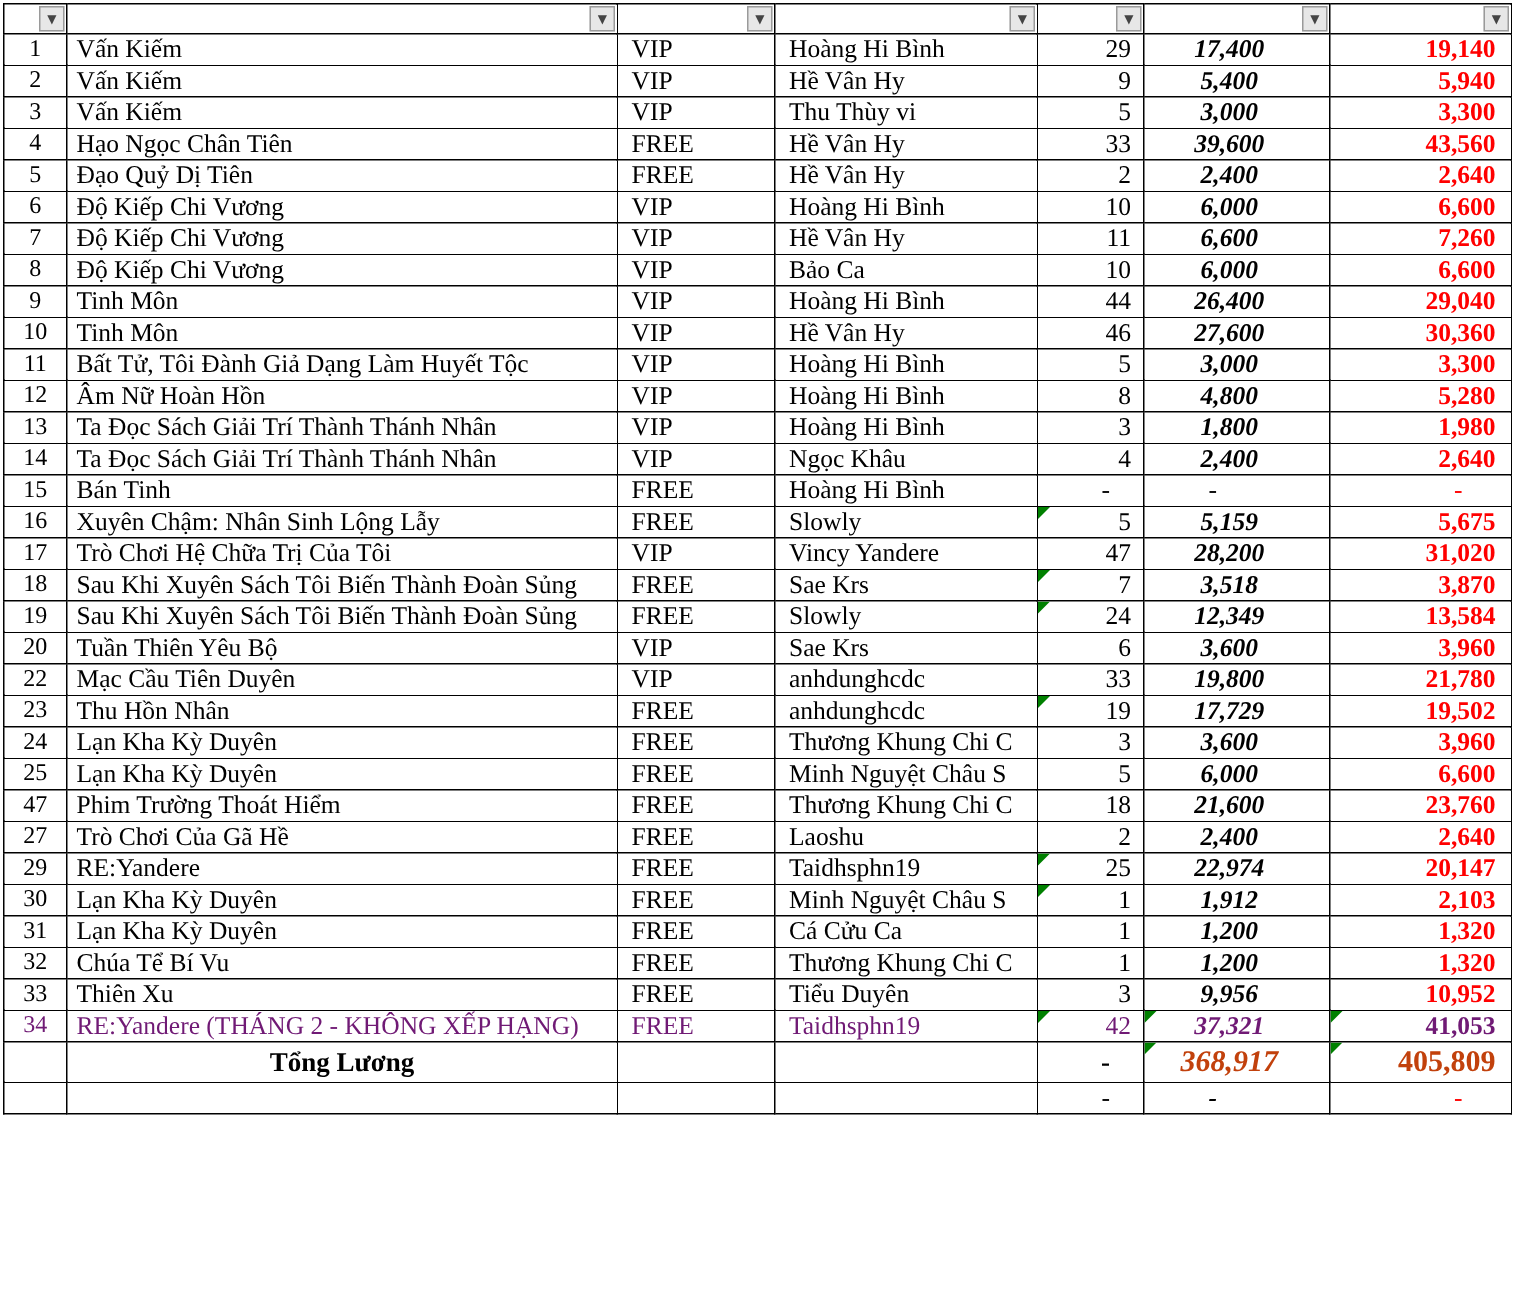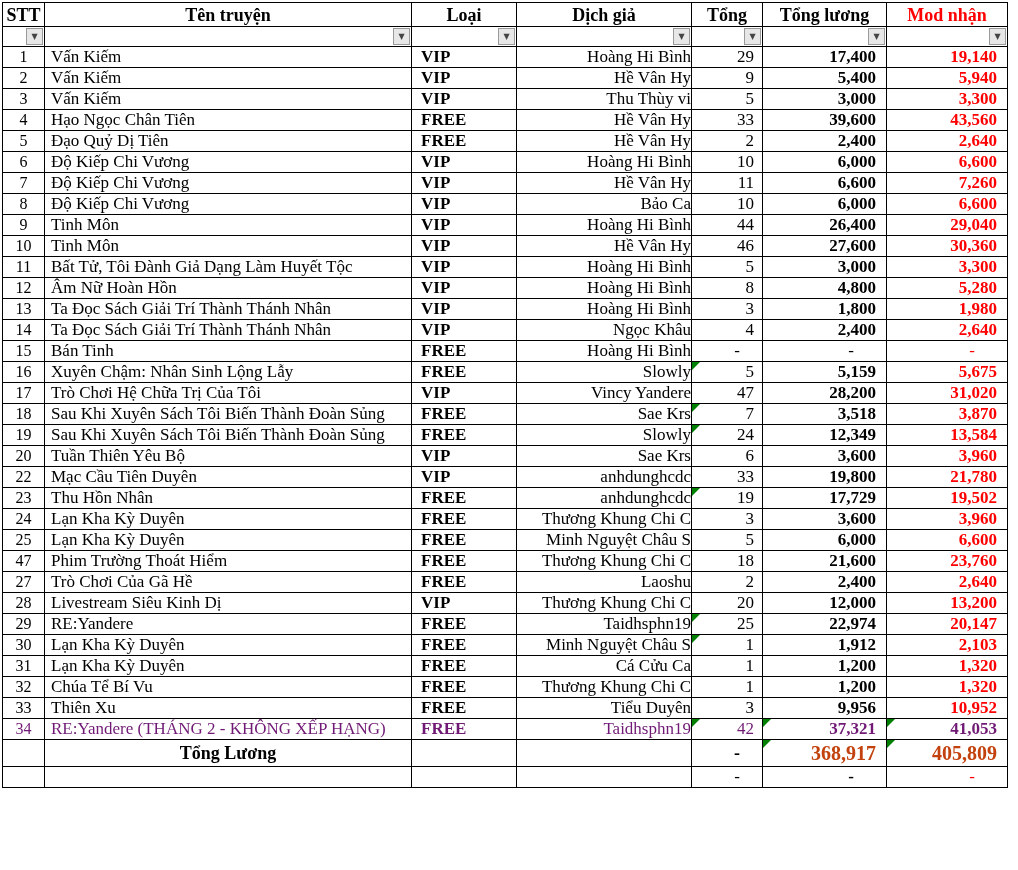--- a/index.html
+++ b/index.html
@@ -10,24 +10,24 @@
     font-size:17px;line-height:20px;padding:0;vertical-align:middle;background:#fff;}
   tr.head-row{height:24px;}
   tr.filter-row{height:20px;}
   tr.data-row{height:21px;}
   tr.summary-row{height:27px;}
   tr.footer-row{height:21px;}
   th{font-size:18px;font-weight:bold;text-align:center;}
   th.h-mod{color:#FF0000;}
   .c-stt{text-align:center;font-size:16px;}
   .c-name{padding-left:6px;text-align:left;}
-  .c-type{padding-left:9px;text-align:left;font-weight:bold;}
-  .c-trans{padding-left:9px;text-align:right;}
+  .c-type{padding-left:9px;text-align:left;}
+  .c-trans{padding-left:9px;text-align:left;}
   .c-tong{text-align:right;padding-right:8px;}
-  .c-luong{text-align:right;padding-right:10px;font-weight:bold;}
+  .c-luong{text-align:center;padding-right:10px;font-weight:bold;font-style:italic;}
   .c-mod{text-align:right;padding-right:10px;font-weight:bold;color:#FF0000;}
   .c-tong.dash{padding-right:22px;}
   .c-luong.dash{padding-right:32px;font-weight:normal;}
   .c-mod.dash{padding-right:32px;font-weight:normal;}
   tr.red-row td, tr.red-row td span{color:#701a75;}
   .tri{position:absolute;left:0;top:0;width:0;height:0;
     border-top:8px solid #008000;border-right:8px solid transparent;}
   .filter-btn{position:absolute;right:1px;top:1px;width:17px;height:17px;
     background:#e7e7e7;border:1px solid #9a9a9a;margin:0;padding:0;
     display:flex;align-items:center;justify-content:center;cursor:pointer;}
@@ -45,29 +45,20 @@
   <colgroup>
     <col style="width:42px">
         <col style="width:367px">
         <col style="width:105px">
     <col style="width:175px">
         <col style="width:71px">
         <col style="width:124px">
         <col style="width:121px">
   </colgroup>
   <thead>
-    <tr class="head-row">
-      <th>STT</th>
-      <th>Tên truyện</th>
-      <th>Loại</th>
-      <th>Dịch giả</th>
-      <th>Tổng</th>
-      <th>Tổng lương</th>
-      <th class="h-mod">Mod nhận</th>
-    </tr>
     <tr class="filter-row">
       <td>
             <button class="filter-btn">
               <span>▼</span>
             </button>
           </td>
       <td>
             <button class="filter-btn">
               <span>▼</span>
             </button>
@@ -326,29 +317,20 @@
           <td class="c-mod"><span>23,760</span></td>
         </tr>
         <tr class="data-row">
           <td class="c-stt"><span>27</span></td>
           <td class="c-name"><span>Trò Chơi Của Gã Hề</span></td>
           <td class="c-type"><span>FREE</span></td>
           <td class="c-trans"><span>Laoshu</span></td>
           <td class="c-tong"><span>2</span></td>
           <td class="c-luong"><span>2,400</span></td>
           <td class="c-mod"><span>2,640</span></td>
-        </tr>
-        <tr class="data-row">
-          <td class="c-stt"><span>28</span></td>
-          <td class="c-name"><span>Livestream Siêu Kinh Dị</span></td>
-          <td class="c-type"><span>VIP</span></td>
-          <td class="c-trans"><span>Thương Khung Chi C</span></td>
-          <td class="c-tong"><span>20</span></td>
-          <td class="c-luong"><span>12,000</span></td>
-          <td class="c-mod"><span>13,200</span></td>
         </tr>
         <tr class="data-row">
           <td class="c-stt"><span>29</span></td>
           <td class="c-name"><span>RE:Yandere</span></td>
           <td class="c-type"><span>FREE</span></td>
           <td class="c-trans"><span>Taidhsphn19</span></td>
           <td class="c-tong"><span class="tri"></span><span>25</span></td>
           <td class="c-luong"><span>22,974</span></td>
           <td class="c-mod"><span>20,147</span></td>
         </tr>

